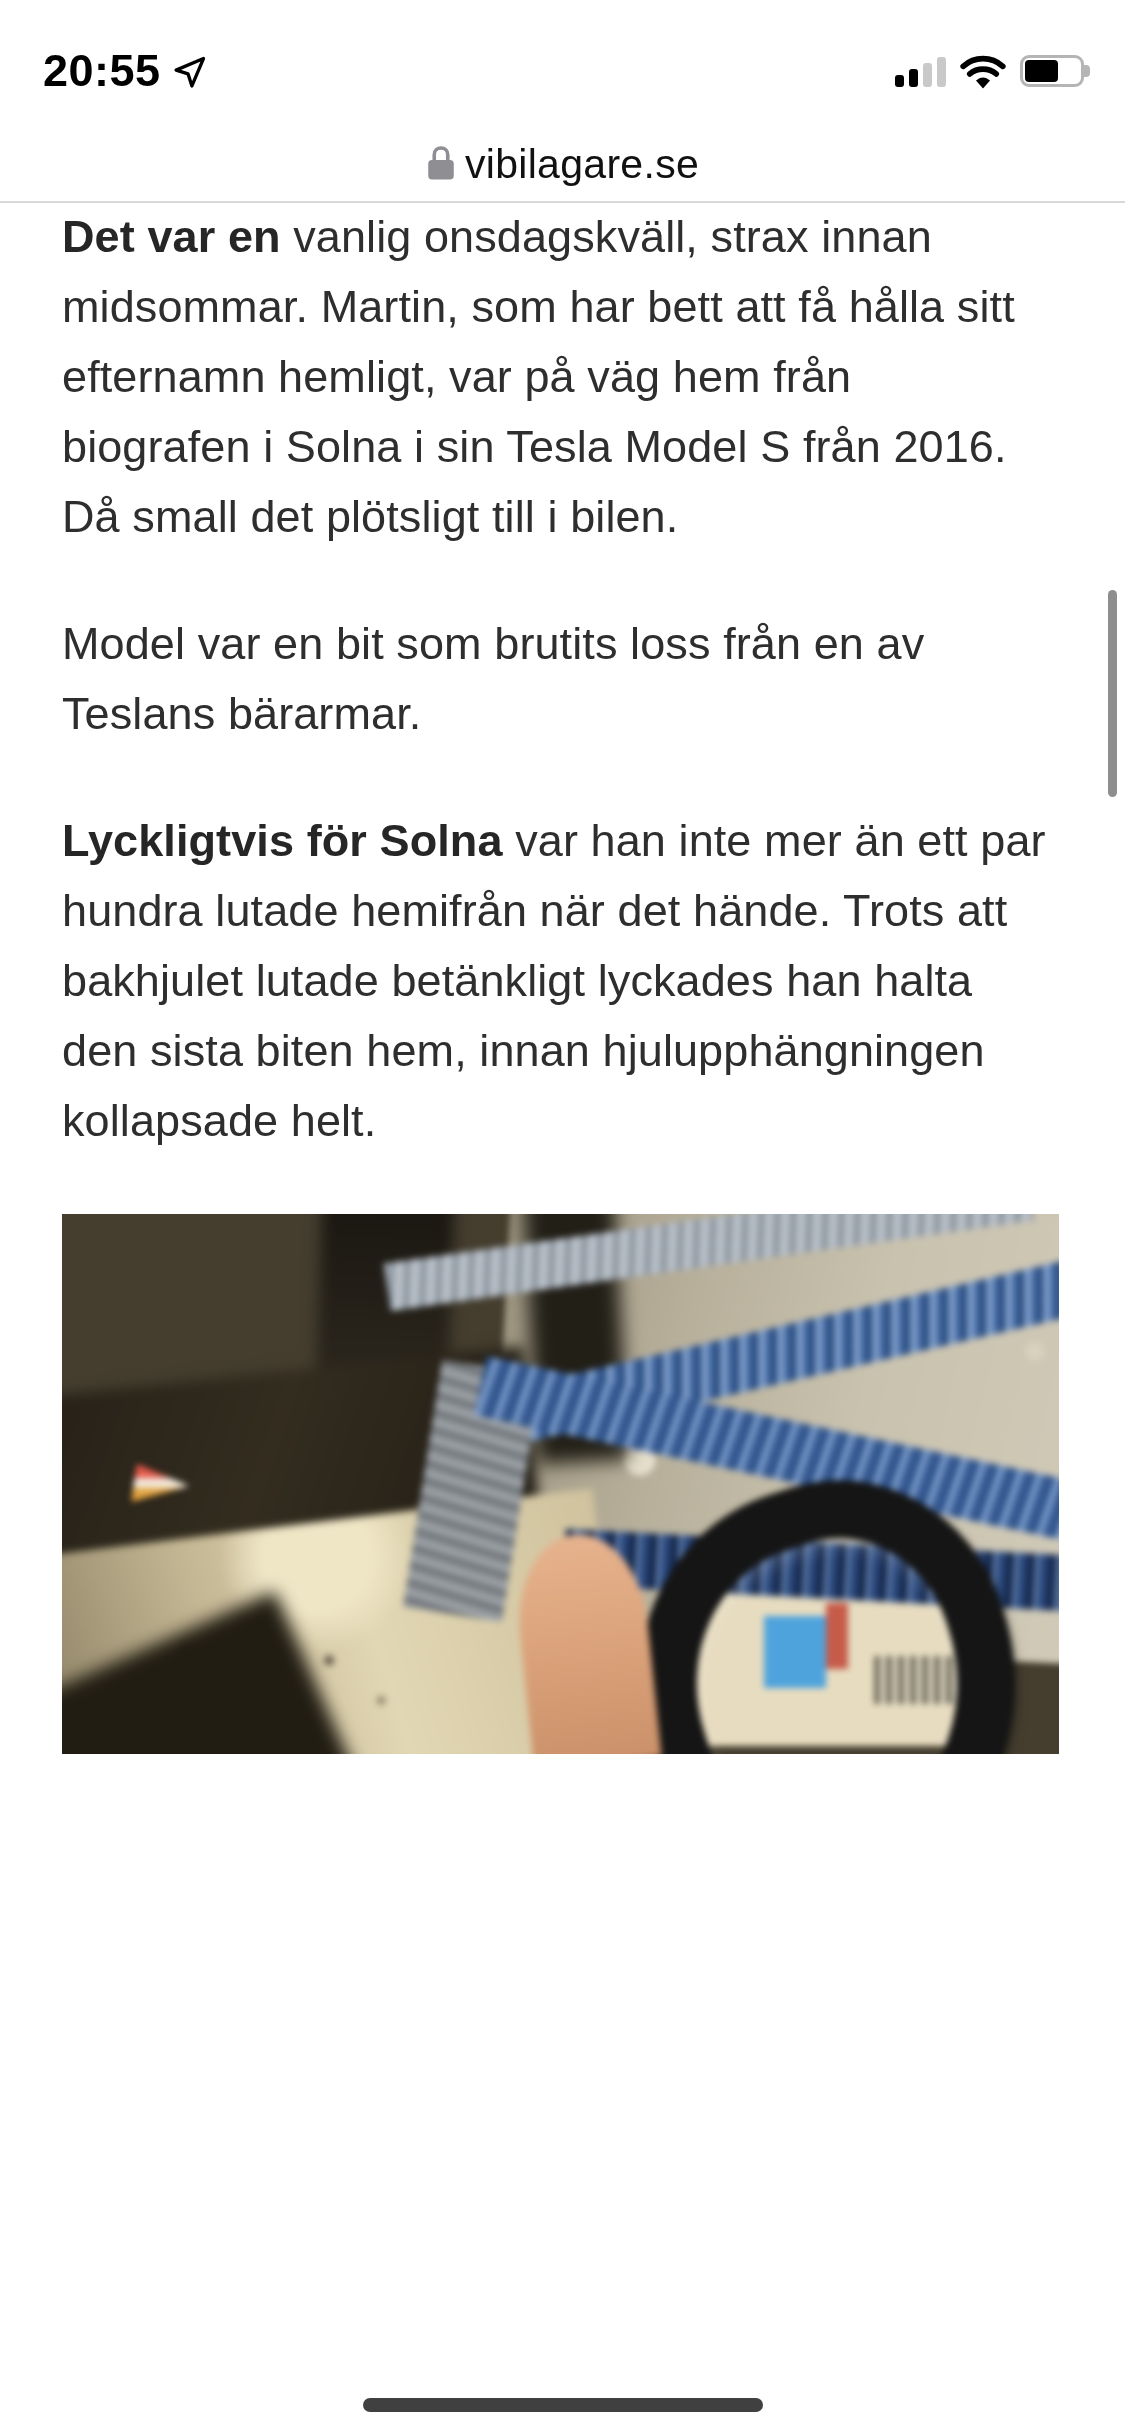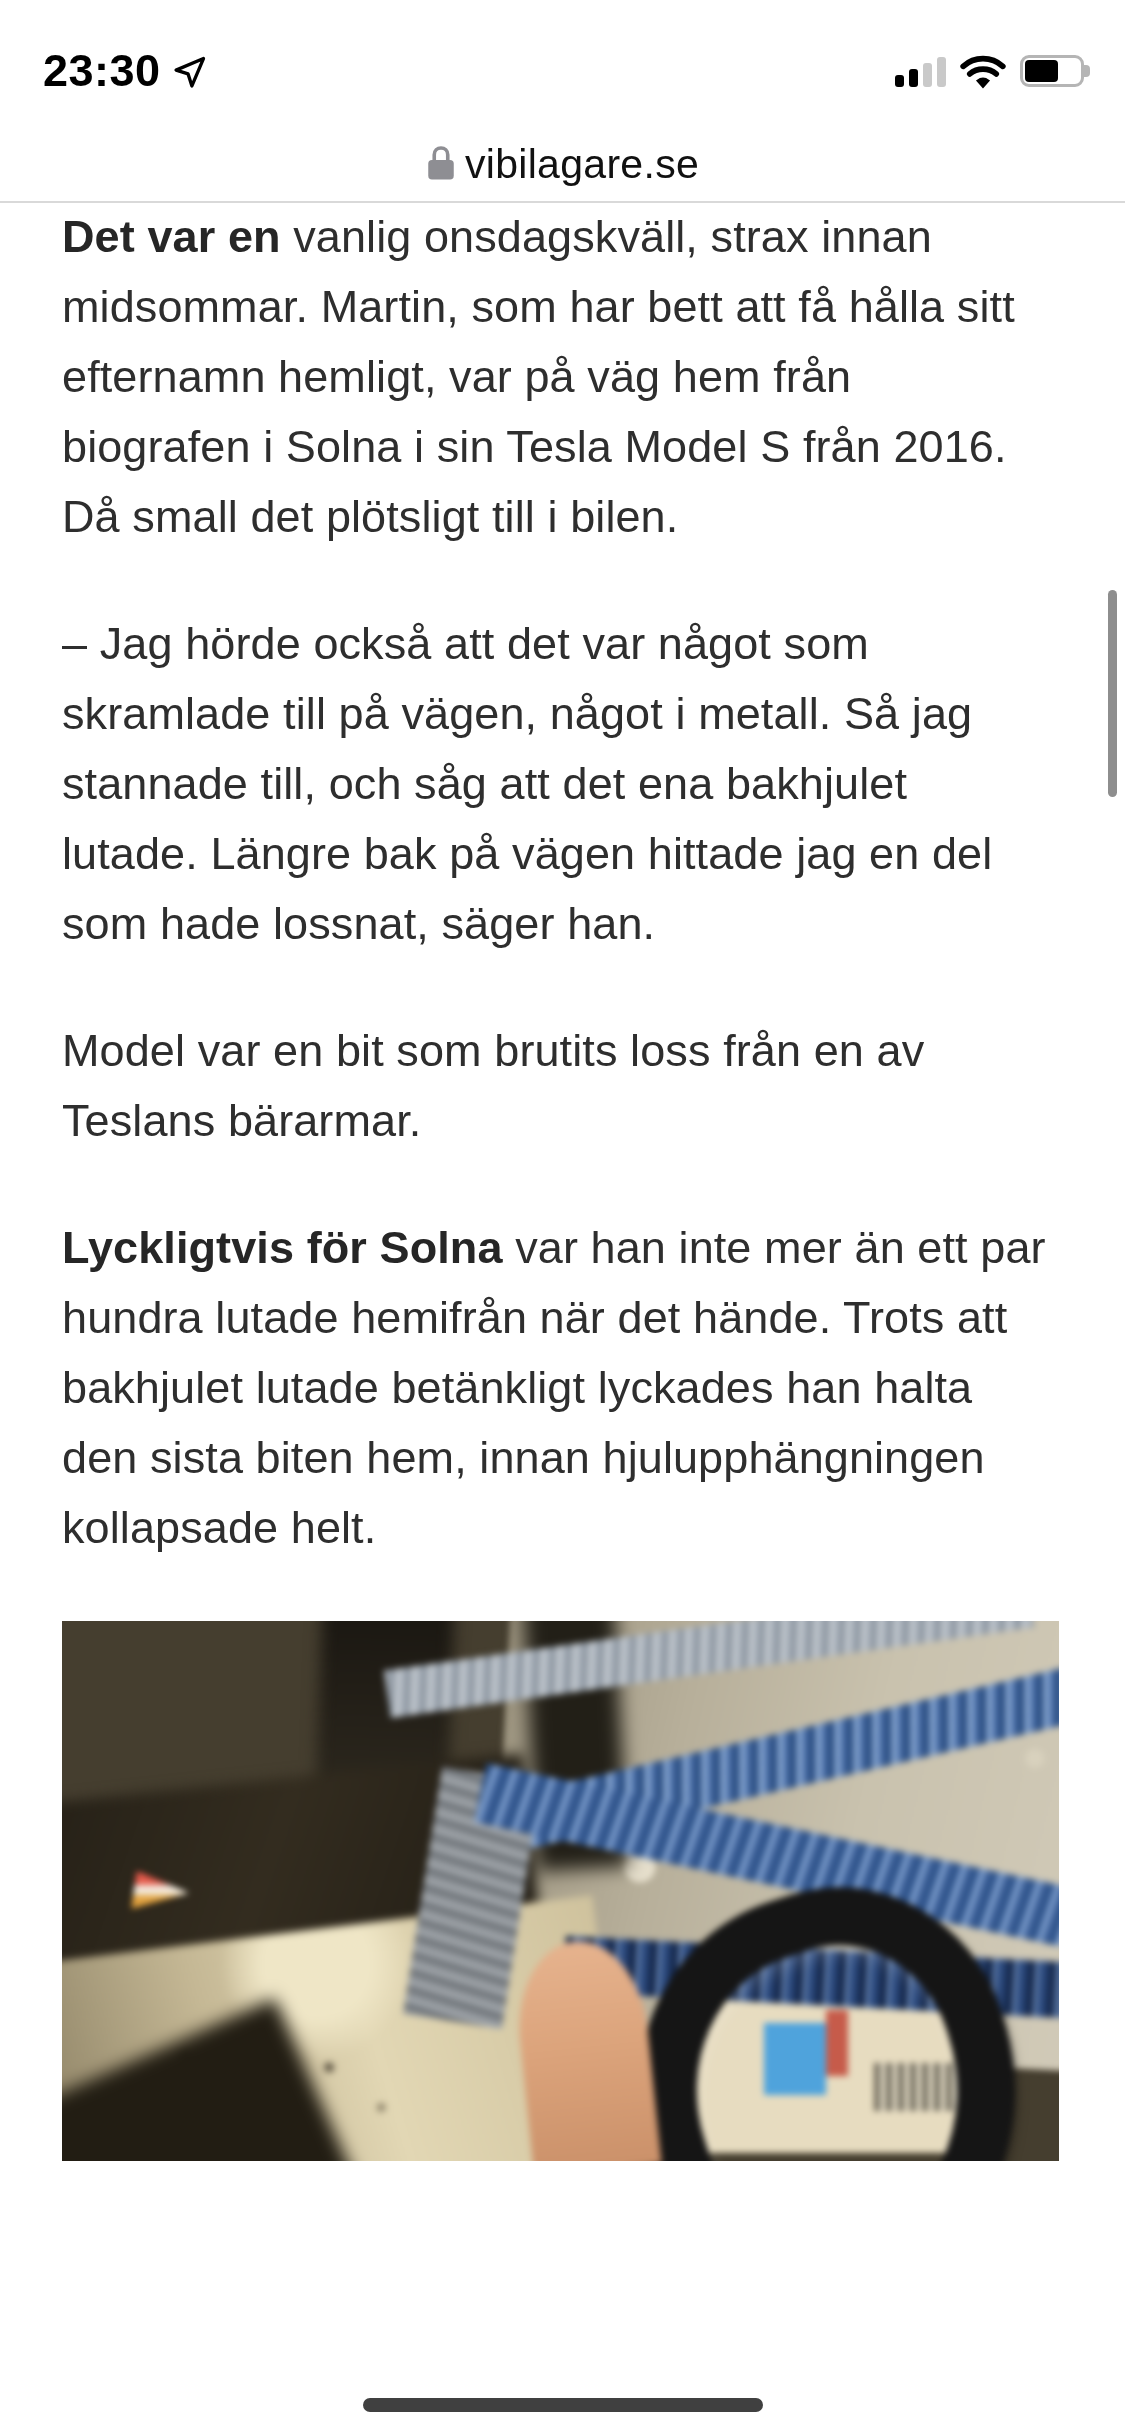--- a/index.html
+++ b/index.html
@@ -174,21 +174,21 @@
   .home-indicator {
     position:absolute; left:363px; top:2398px; width:400px; height:14px;
     background:#1e1e1e; opacity:0.85; border-radius:7px;
   }
 </style>
 </head>
 <body>
 
 <div class="status-bar">
   <div class="status-left">
-    <span class="status-time">23:30</span>
+    <span class="status-time">20:55</span>
     <svg class="loc-arrow" viewBox="0 0 24 24">
       <path d="M20.5 3.5 L13.2 20.8 L10.8 13.2 L3.2 10.8 Z" fill="none" stroke="#000" stroke-width="2.1" stroke-linejoin="round"></path>
     </svg>
   </div>
   <div class="status-right">
     <div class="signal">
       <div class="bar b1 on"></div>
       <div class="bar b2 on"></div>
       <div class="bar b3"></div>
       <div class="bar b4"></div>
@@ -210,21 +210,20 @@
   <svg class="lock" viewBox="0 0 20 24">
     <rect x="1.5" y="10" width="17" height="13" rx="2.5" fill="#8e8e93"></rect>
     <path d="M5.5 10 V6.5 C5.5 3.8 7.5 2 10 2 C12.5 2 14.5 3.8 14.5 6.5 V10" fill="none" stroke="#8e8e93" stroke-width="2.4"></path>
   </svg>
   <span class="url-text">vibilagare.se</span>
 </div>
 <div class="chrome-hairline"></div>
 
 <div class="article">
   <p><span class="lead">Det var en</span><span> vanlig onsdagskväll, strax innan midsommar. Martin, som har bett att få hålla sitt efternamn hemligt, var på väg hem från biografen i Solna i sin Tesla Model S från 2016. Då small det plötsligt till i bilen.</span></p>
-  <p><span class="lead"></span><span>– Jag hörde också att det var något som skramlade till på vägen, något i metall. Så jag stannade till, och såg att det ena bakhjulet lutade. Längre bak på vägen hittade jag en del som hade lossnat, säger han.</span></p>
   <p><span class="lead"></span><span>Model var en bit som brutits loss från en av Teslans bärarmar.</span></p>
   <p><span class="lead">Lyckligtvis för Solna</span><span> var han inte mer än ett par hundra lutade hemifrån när det hände. Trots att bakhjulet lutade betänkligt lyckades han halta den sista biten hem, innan hjulupphängningen kollapsade helt.</span></p>
 
   <div class="photo">
     <div class="soft">
       <div class="ply concrete"></div>
       <div class="ply darkcol-a"></div>
       <div class="ply darkcol-b"></div>
       <div class="ply dark-mass"></div>
       <div class="ply floor"></div>

